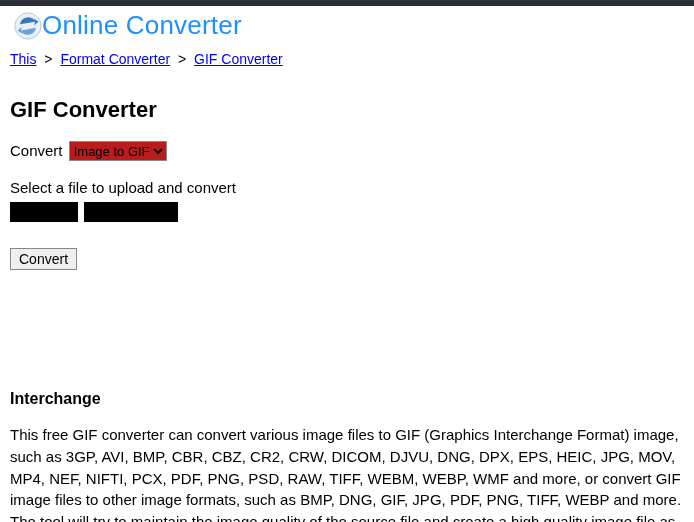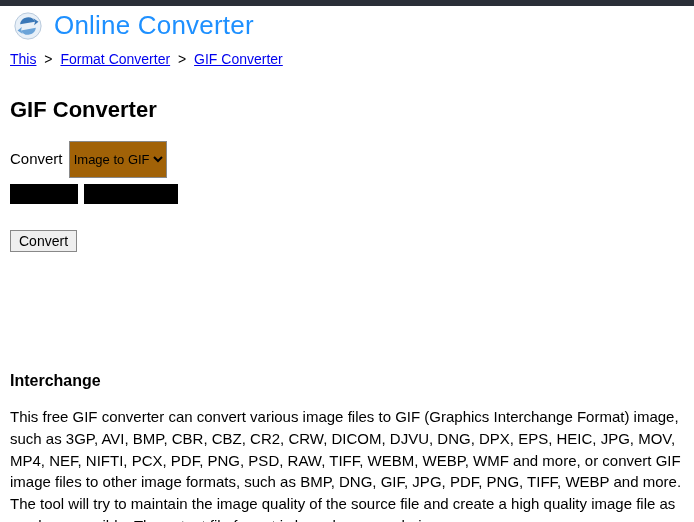--- a/index.html
+++ b/index.html
@@ -12,21 +12,21 @@
     width: 694px;
   }
   .topbar {
     height: 6px;
     background: #2a2f38;
   }
   .header {
     display: flex;
     align-items: center;
     padding: 4px 10px 2px 14px;
-    gap: 12px;
+    gap: 0;
   }
   .logo {
     width: 28px;
     height: 28px;
     flex-shrink: 0;
   }
   .site-title {
     color: #1e90ff;
     font-size: 26px;
     font-weight: 400;
@@ -56,22 +56,22 @@
     margin: 6px 0;
   }
   .convert-label {
     font-size: 15px;
     margin-right: 2px;
   }
   select {
     font-size: 13px;
     font-family: Arial, Helvetica, sans-serif;
     border: 1px solid #888;
-    background: #a16207;
-    height: 37px;
+    background: #b91c1c;
+    height: 20px;
   }
   .select-file-label {
     font-size: 15px;
     margin-top: 18px;
   }
   .file-row {
     display: flex;
     gap: 6px;
     margin-top: 6px;
   }
@@ -133,20 +133,21 @@
 <div class="content">
   <h1 class="page-title">GIF Converter</h1>
 
   <div class="row">
     <span class="convert-label">Convert</span>
     <select>
       <option>Image to GIF</option>
     </select>
   </div>
 
+  <div class="row select-file-label">Select a file to upload and convert</div>
 
   <div class="file-row">
     <div class="blackbox1"></div>
     <div class="blackbox2"></div>
   </div>
 
   <button class="convert-btn">Convert</button>
 
   <h2 class="intro-heading">Interchange</h2>
   <p class="intro-text">This free GIF converter can convert various image files to GIF (Graphics Interchange Format) image, such as 3GP, AVI, BMP, CBR, CBZ, CR2, CRW, DICOM, DJVU, DNG, DPX, EPS, HEIC, JPG, MOV, MP4, NEF, NIFTI, PCX, PDF, PNG, PSD, RAW, TIFF, WEBM, WEBP, WMF and more, or convert GIF image files to other image formats, such as BMP, DNG, GIF, JPG, PDF, PNG, TIFF, WEBP and more. The tool will try to maintain the image quality of the source file and create a high quality image file as much as possible. The output file format is based on your choice.</p>

